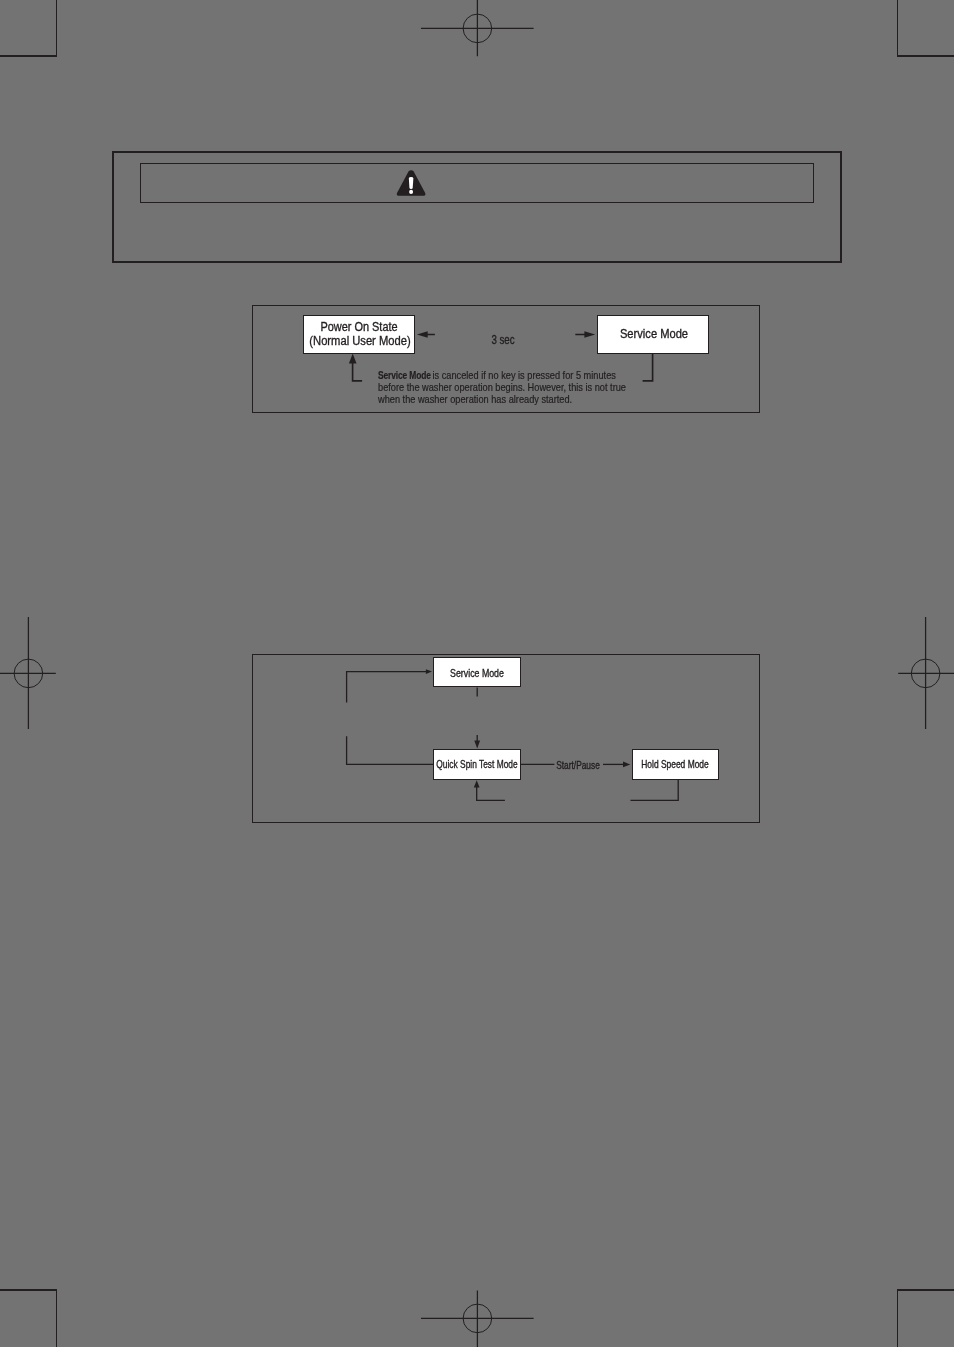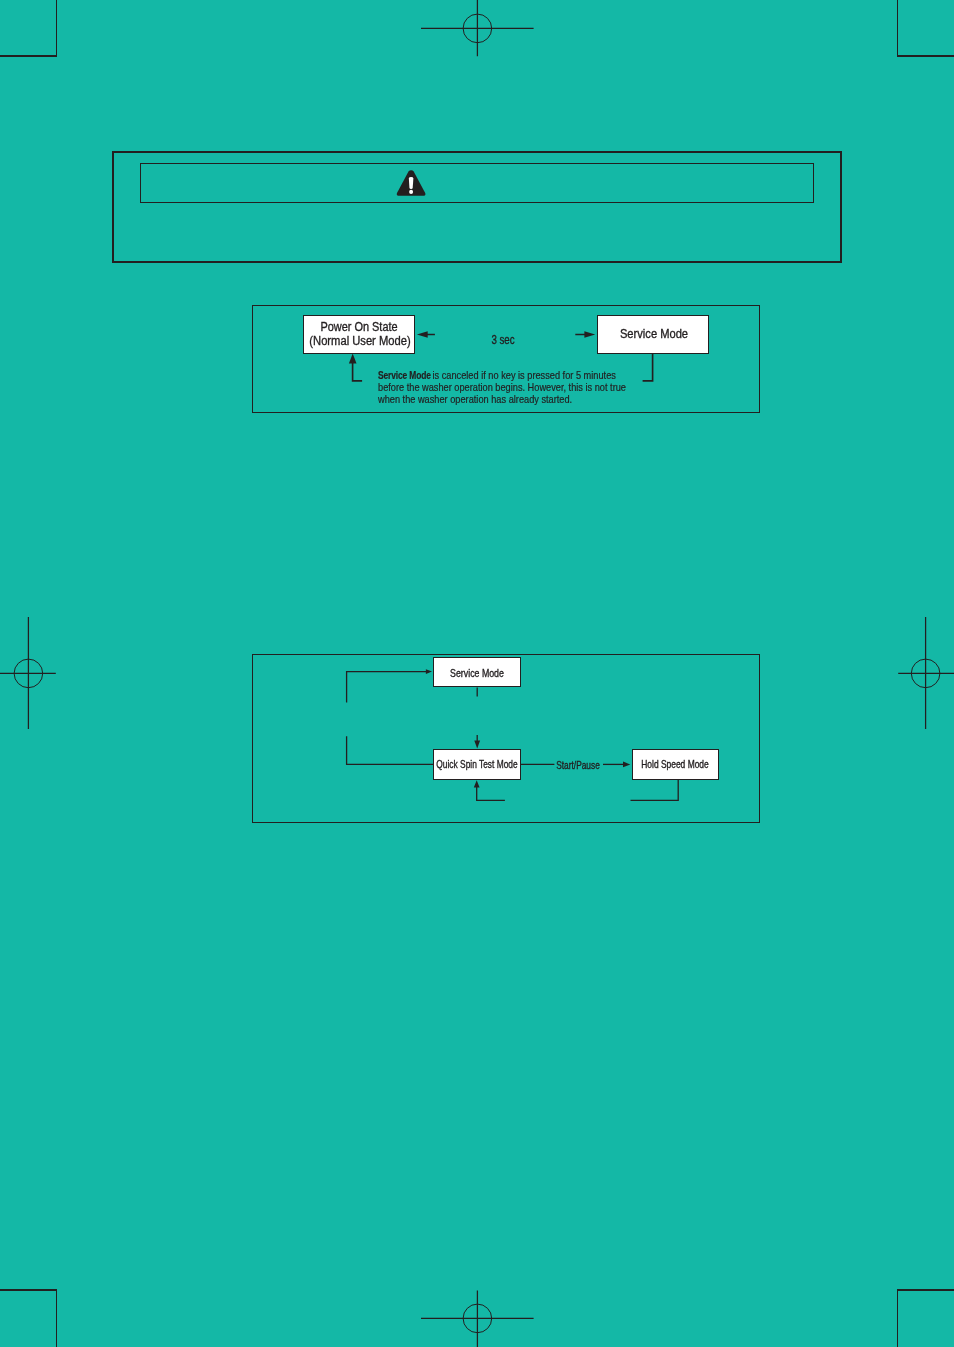--- a/index.html
+++ b/index.html
@@ -4,21 +4,21 @@
 <title>Service Mode Page</title>
 <style>
   html, body { margin:0; padding:0; background:#ffffff; }
   body {
     width:954px; height:1347px;
     font-family:"Liberation Sans", sans-serif;
     color:#231f20;
     overflow:hidden;
     -webkit-font-smoothing:antialiased;
   }
-  .page { position:absolute; left:0; top:0; width:954px; height:1347px; background:#14b8a6; }
+  .page { position:absolute; left:0; top:0; width:954px; height:1347px; background:#737373; }
   .marks { position:absolute; left:0; top:0; width:954px; height:1347px; }
 
   
   .warn-outer { position:absolute; box-sizing:border-box; border:2.1px solid #231f20; }
   .warn-inner { position:absolute; box-sizing:border-box; border:1.6px solid #231f20; }
   .warn-icon  { position:absolute; }
 
   .frame { position:absolute; box-sizing:border-box; border:1.6px solid #231f20; }
   .node  { position:absolute; box-sizing:border-box; border:1.3px solid #231f20; background:#fff; }
   

